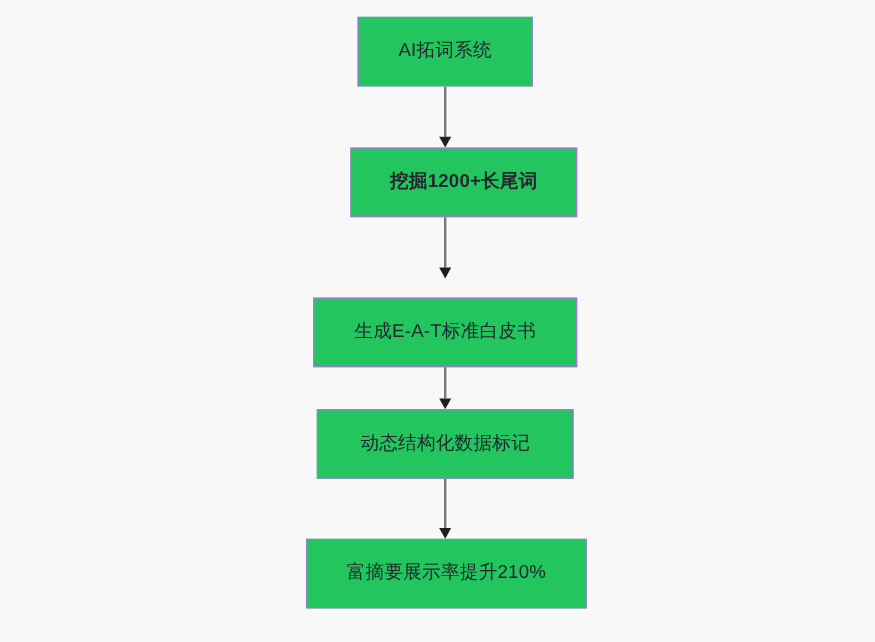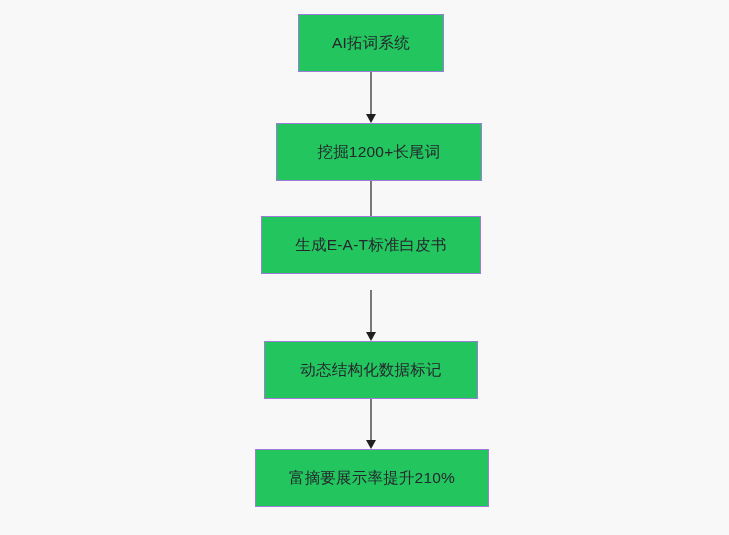--- a/index.html
+++ b/index.html
@@ -73,21 +73,21 @@
     <div class="edge-line" style="height:42px;"></div>
     <div class="edge-head" style="top:42px;"></div>
   </div>
   <div class="edge" style="left:371px; top:399px; height:50px;">
     <div class="edge-line" style="height:41px;"></div>
     <div class="edge-head" style="top:41px;"></div>
   </div>
 
   <div class="node" style="left:298px; top:14px; width:146px; height:58px;">AI拓词系统</div>
 
-  <div class="node" style="left:276px; top:123px; width:206px; height:58px;">挖掘1200+长尾词</div>
+  <div class="node" style="left:292px; top:123px; width:189px; height:58px;font-weight:bold;">挖掘1200+长尾词</div>
 
-  <div class="node" style="left:261px; top:216px; width:220px; height:58px;">生成E-A-T标准白皮书</div>
+  <div class="node" style="left:261px; top:248px; width:220px; height:58px;">生成E-A-T标准白皮书</div>
 
   <div class="node" style="left:264px; top:341px; width:214px; height:58px;">动态结构化数据标记</div>
 
   <div class="node" style="left:255px; top:449px; width:234px; height:58px;">富摘要展示率提升210%</div>
 
 </div>
 
 </body></html>

